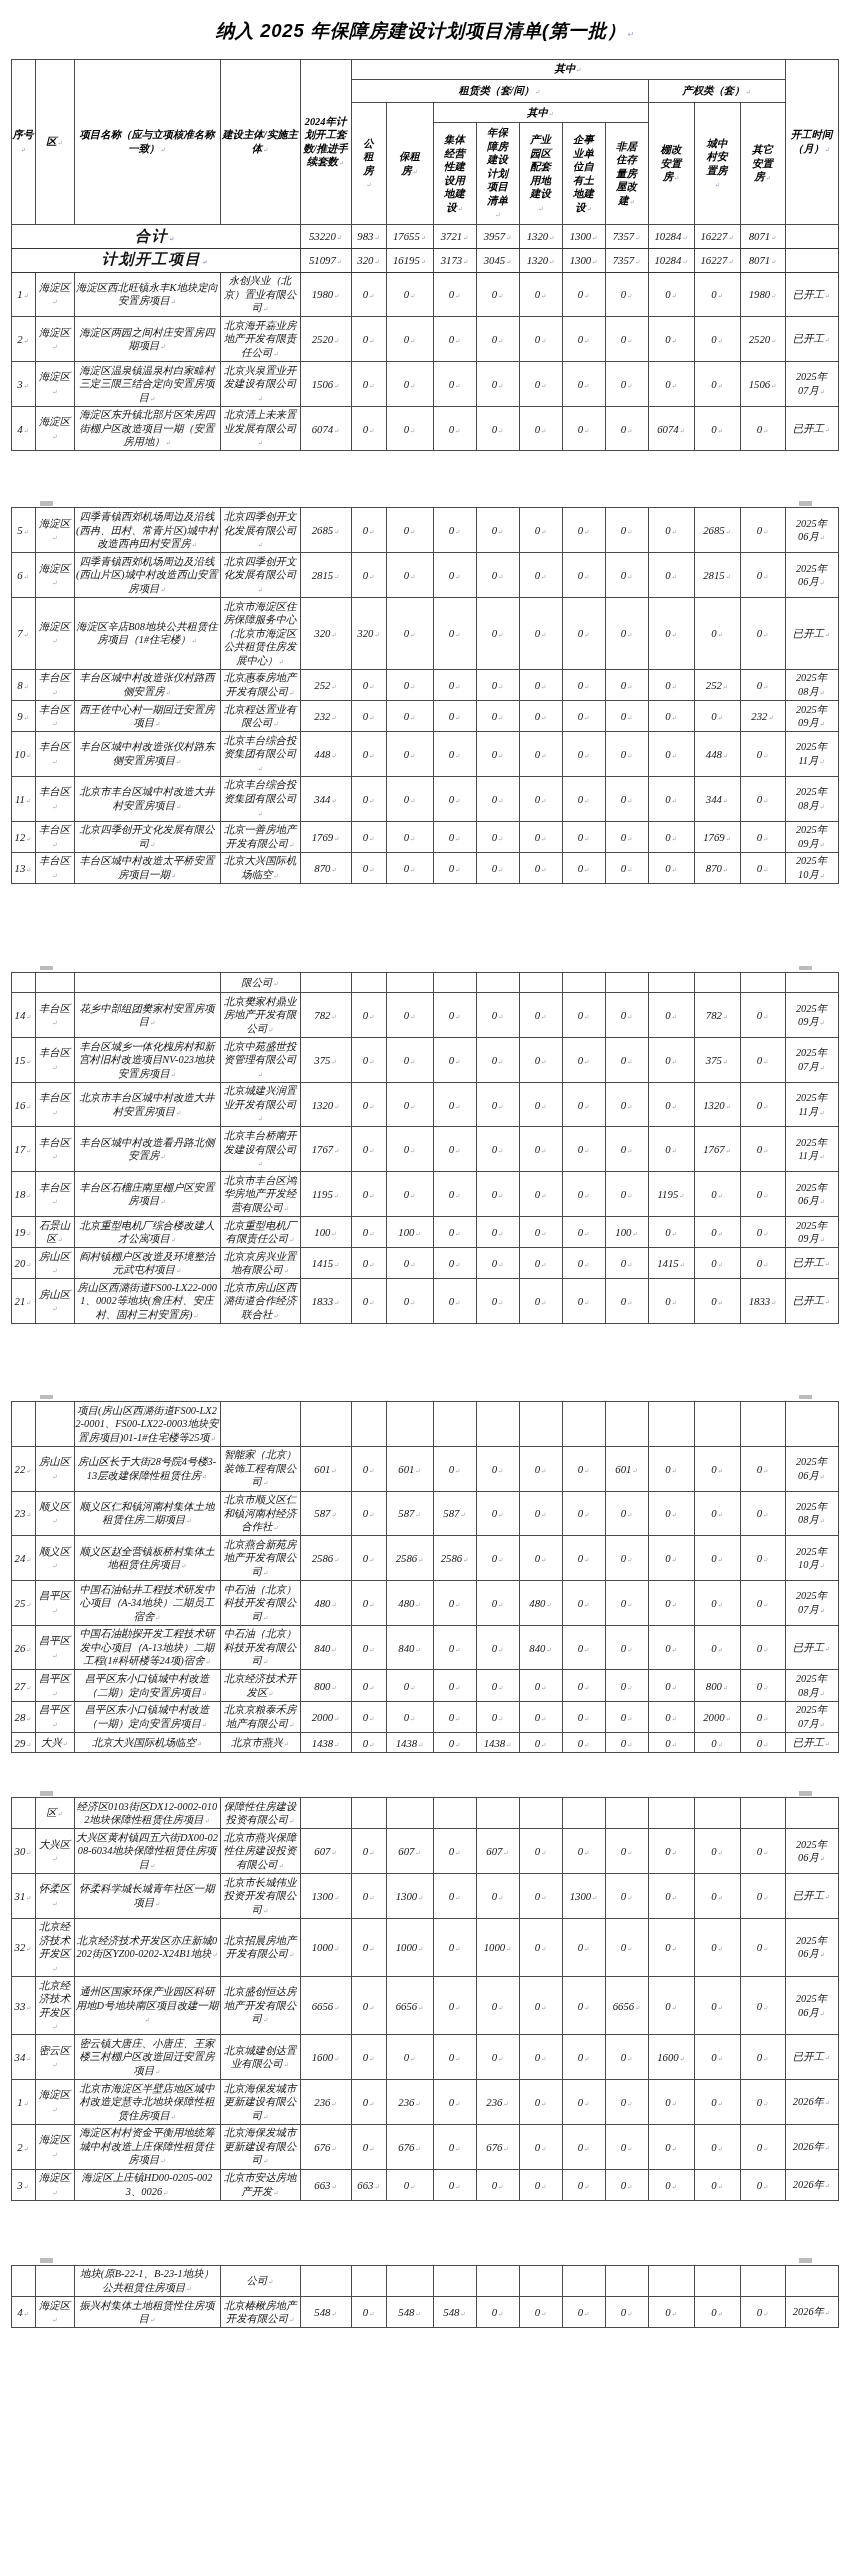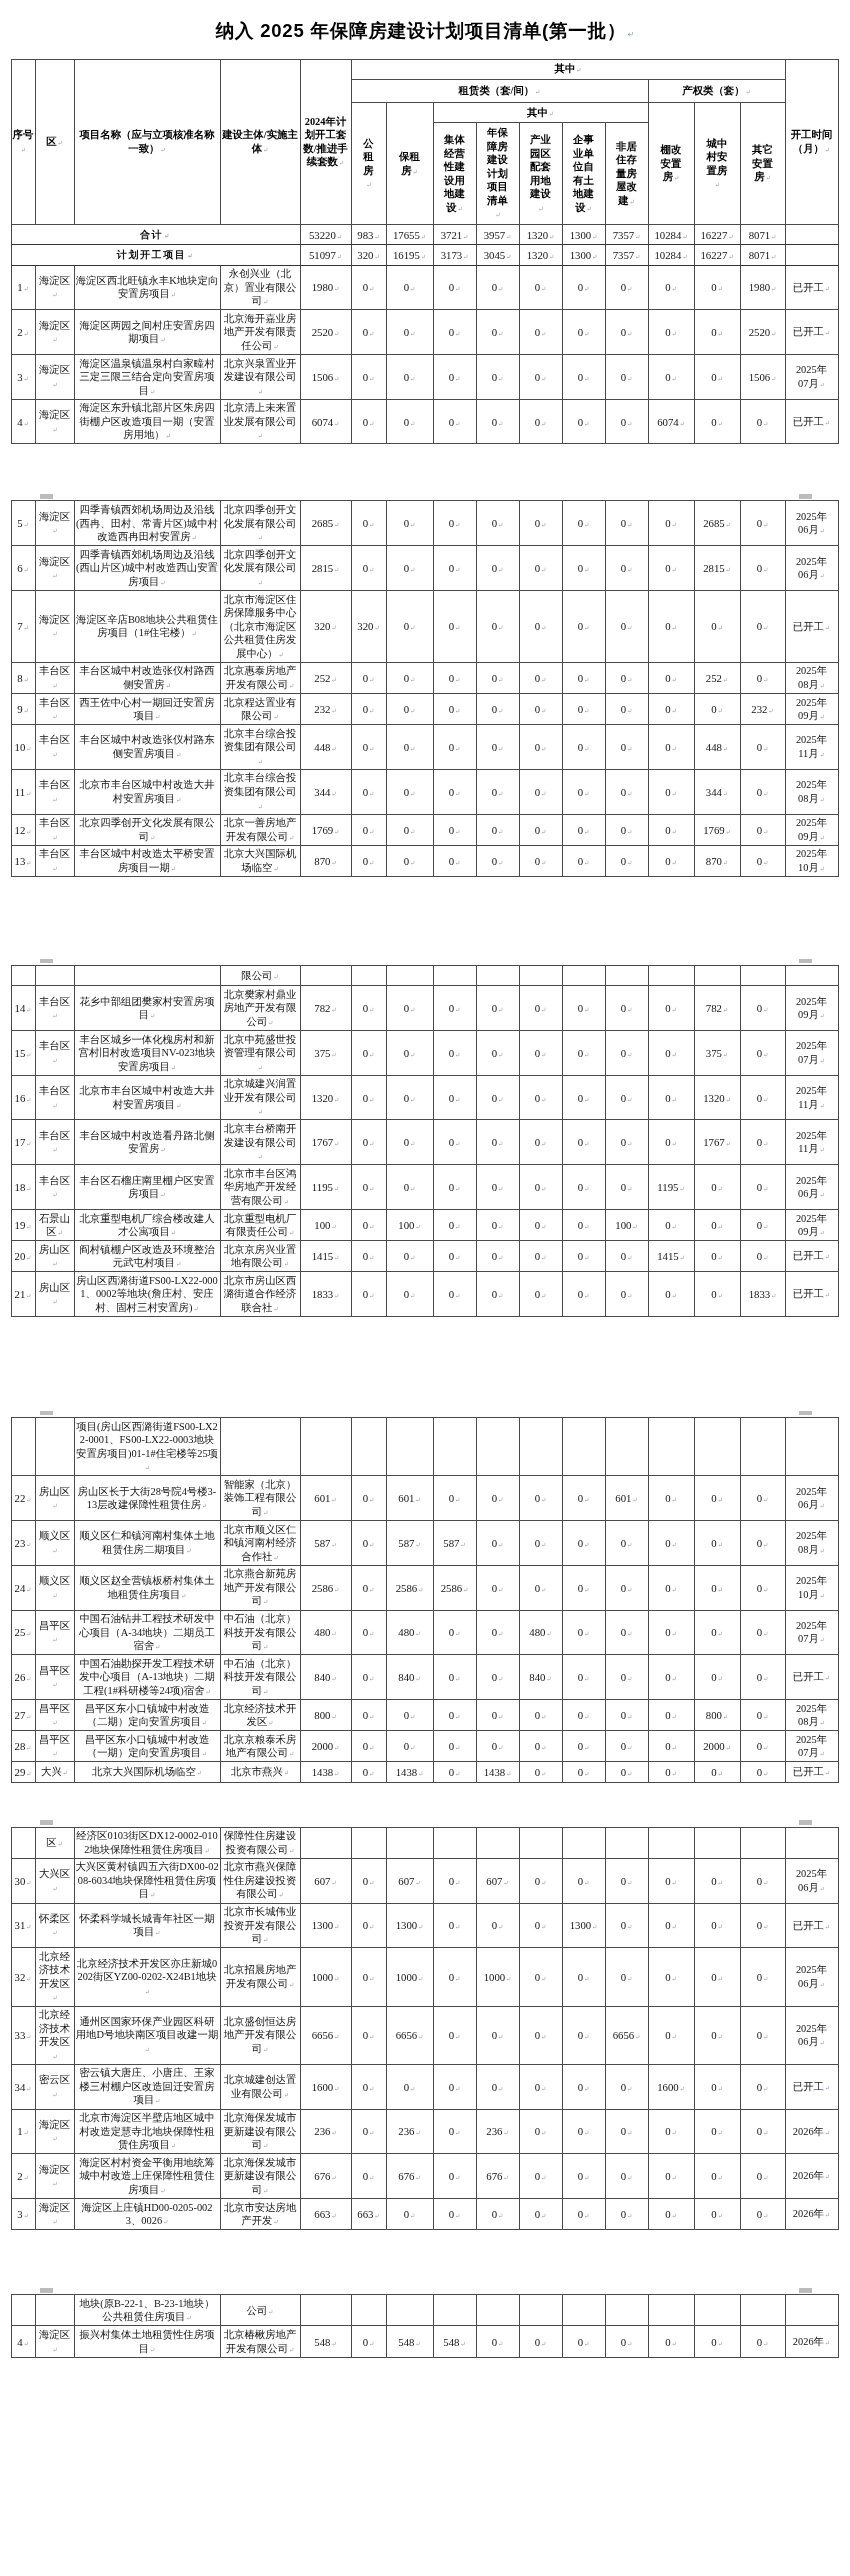--- a/index.html
+++ b/index.html
@@ -1,43 +1,43 @@
 <!DOCTYPE html>
 <html lang="zh" style="font-size:13px"><head>
 <meta charset="utf-8">
 <style>
   html,body{margin:0;padding:0;background:#ffffff;color:#111;}
   body{width:851px;font-family:"Liberation Serif","DejaVu Serif",serif;}
-  .page{padding:9.6px 9.6px 24px 9.6px;}
+  .page{padding:9.6px 9.6px 24px 9.6px;font-style:italic;}
   h1{
     text-align:center;font-family:"Liberation Sans","DejaVu Sans",sans-serif;
     font-weight:bold;font-size:18.5px;letter-spacing:0.8px;margin:8px 0 16px 0;color:#000;
   }
   h1::after{content:"\21B5";font-size:8px;color:#9aa0b5;font-weight:normal;margin-left:1.6px;}
   .seg{position:relative;margin:0 auto;width:830px;}
-  .gap-a{margin-bottom:56px;} .gap-b{margin-bottom:88px;} .gap-c{margin-bottom:100px;}
+  .gap-a{margin-bottom:56px;} .gap-b{margin-bottom:88px;} .gap-c{margin-bottom:77px;}
   .gap-d{margin-bottom:44px;}  .gap-e{margin-bottom:64px;}
   .seg.marks::before,.seg.marks::after{
     content:"";position:absolute;top:-6.4px;width:13px;height:4.8px;background:#bcbcbc;
   }
   .seg.marks::before{left:29px;}
   .seg.marks::after{right:29px;}
   table.grid{border-collapse:collapse;table-layout:fixed;width:828px;border:1.6px solid #3c3c3c;}
   th,td{
     border:0.8px solid #4a4a4a;text-align:center;vertical-align:middle;
     padding:1.6px 0.8px;font-size:10.4px;line-height:1.3;word-break:break-all;color:#141414;
   }
   th{font-weight:bold;color:#000;}
   th::after{content:"\21B5";font-size:6.4px;color:#9aa0b5;font-weight:normal;margin-left:0.8px;}
   td.m::after{content:"\21B5";font-size:6.4px;color:#9aa0b5;margin-left:0.8px;}
   .h1r th{height:16px;} .h2r th{height:19px;} .h3r th{height:16px;} .h4r th{height:101px;}
   th.vh{padding:0 10.4px;}
   td.num{font-size:10.8px;}
   td.time{white-space:pre-line;}
-  td.lbl{font-weight:bold;font-size:10px;letter-spacing:1.6px;}
+  td.lbl{font-weight:bold;font-size:15px;letter-spacing:1.6px;}
   tr.sumrow td{border-top:1.2px solid #333;border-bottom:1.2px solid #333;}
   tr.bold td{font-weight:bold;}
   tbody td{height:16px;}
 </style>
 </head>
 <body>
 
 <div class="page">
 
   <h1>纳入 2025 年保障房建设计划项目清单(第一批）</h1>

